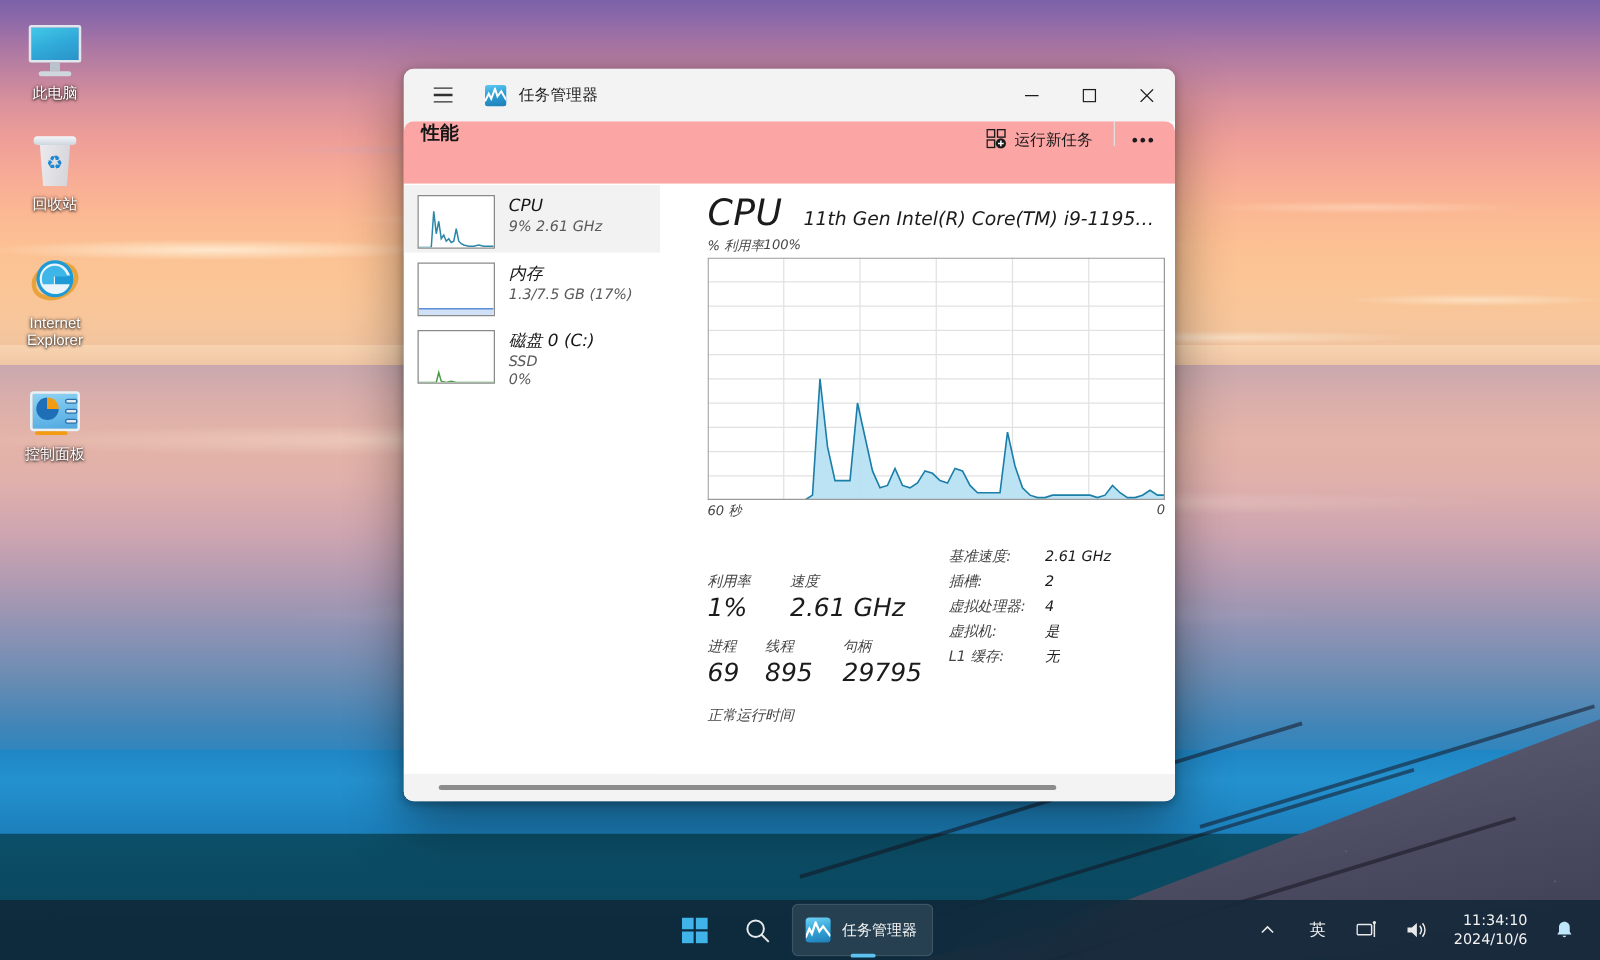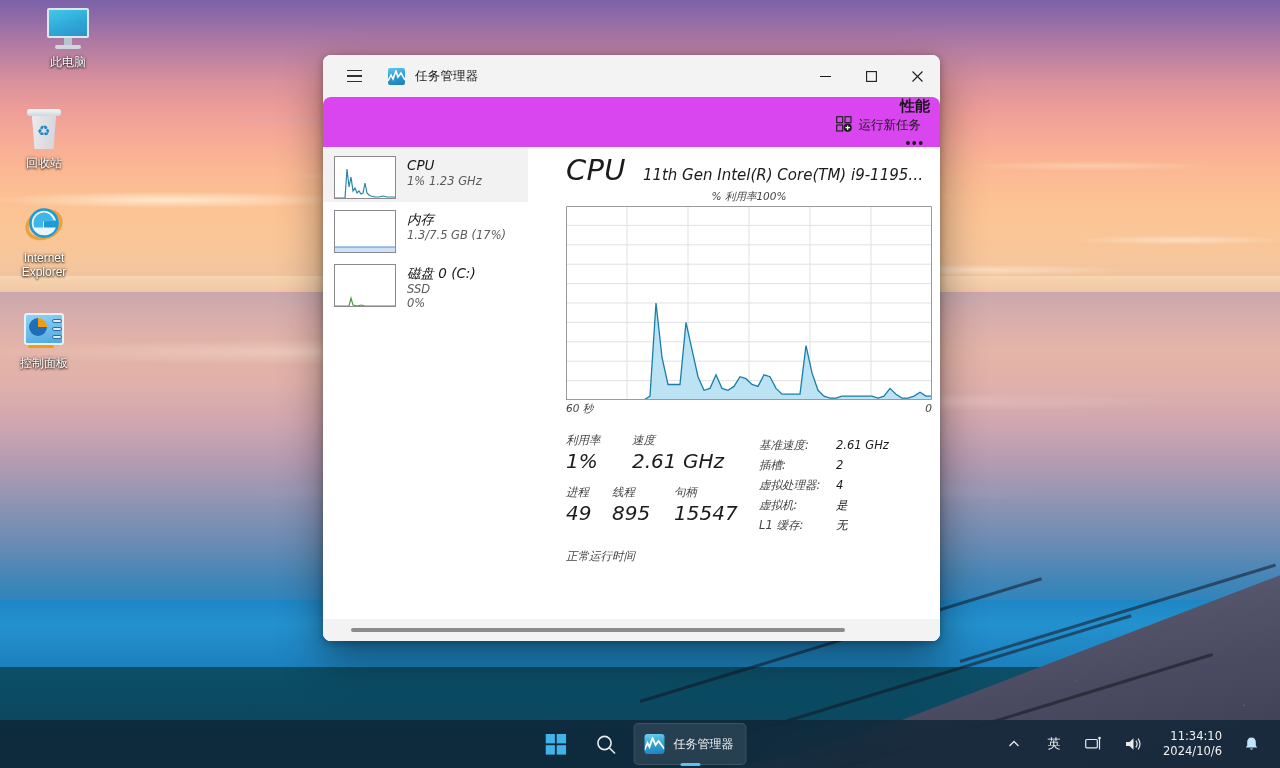--- a/index.html
+++ b/index.html
@@ -158,22 +158,22 @@
   .win-btn{
     width:46px;height:42px;display:flex;align-items:center;justify-content:center;
     color:#1b1b1b;
   }
   .tm-body{
     flex:1;background:#fff;border-top-left-radius:8px;margin-left:0;
     display:flex;flex-direction:column;min-height:0;
     box-shadow:inset 1px 0 0 rgba(0,0,0,0.02);
   }
   .tm-toolbar{
-    height:50px;min-height:50px;display:flex;align-items:flex-end;padding:0 10px 0 14px;
-    background:#d946ef;border-top-left-radius:8px;border-top-right-radius:8px;flex-direction:column;
+    height:50px;min-height:50px;display:flex;align-items:flex-start;padding:0 10px 0 14px;
+    background:#fca5a5;border-top-left-radius:8px;border-top-right-radius:8px;
   }
   .tm-pagetitle{
     font-size:15px;font-weight:bold;color:#161616;
     font-family:"DejaVu Sans","Liberation Sans",sans-serif;
   }
   .tb-spacer{flex:1;}
   .tb-btn{
     display:flex;align-items:center;gap:7px;height:30px;padding:0 9px;border-radius:4px;
     font-size:12.5px;color:#1b1b1b;font-family:"DejaVu Sans","Liberation Sans",sans-serif;
   }
@@ -215,31 +215,31 @@
   .det-head{display:flex;align-items:baseline;padding:6px 8px 0 28px;}
   .det-h1{
     font-size:29px;color:#1b1b1b;line-height:34px;letter-spacing:.3px;
     font-family:"DejaVu Sans","Liberation Sans",sans-serif;
   }
   .det-h2{
     font-size:15px;color:#1b1b1b;margin-left:17px;white-space:nowrap;overflow:hidden;
     text-overflow:ellipsis;font-family:"DejaVu Sans","Liberation Sans",sans-serif;
   }
   .det-axis{
-    display:flex;justify-content:center;padding:3px 8px 2px 28px;
+    display:flex;justify-content:flex-start;padding:3px 8px 2px 28px;
     font-size:10.5px;color:#444;font-family:"DejaVu Sans","Liberation Sans",sans-serif;
   }
   .chart-wrap{margin:0 8px 0 28px;position:relative;}
   .chart-wrap svg{display:block;width:100%;height:194px;}
   .det-axis2{
     display:flex;justify-content:space-between;padding:2px 8px 0 28px;
     font-size:10.5px;color:#444;font-family:"DejaVu Sans","Liberation Sans",sans-serif;
   }
   .stats{display:flex;padding:17px 8px 0 28px;}
-  .stats-left{width:193px;min-width:193px;}
+  .stats-left{width:193px;min-width:193px;margin-top:25px;}
   .stat-row{display:flex;}
   .stat-cell{display:flex;flex-direction:column;}
   .stat-k{
     font-size:11.5px;color:#444;line-height:15px;
     font-family:"DejaVu Sans","Liberation Sans",sans-serif;
   }
   .stat-v{
     font-size:20px;color:#1b1b1b;line-height:26px;
     font-family:"DejaVu Sans","Liberation Sans",sans-serif;
   }
@@ -314,21 +314,21 @@
   <div class="sea-dark-band"></div>
   <div class="dock2"></div>
   <div class="dock"></div>
   <div class="dock-speckle"></div>
   <div class="plank" style="left:640px;top:700px;width:420px;transform:rotate(-17deg);"></div>
   <div class="plank" style="left:720px;top:740px;width:430px;transform:rotate(-17deg);"></div>
   <div class="plank" style="left:830px;top:770px;width:400px;transform:rotate(-17deg);"></div>
   <div class="plank" style="left:960px;top:660px;width:330px;transform:rotate(-17deg);"></div>
 </div>
 
-<div class="desk-icon" style="left:0px;top:4px;padding-left:24px;">
+<div class="desk-icon" style="left:0px;top:16px;">
   <div class="glyph">
     <div class="ic-monitor-screen"></div>
       <div class="ic-monitor-neck"></div>
       <div class="ic-monitor-base"></div>
   </div>
   <div class="label">此电脑</div>
 </div>
 
 <div class="desk-icon" style="left:0px;top:105px;">
   <div class="glyph">
@@ -425,21 +425,21 @@
       <div class="tm-list">
 
         <div class="tm-item selected">
           <div class="tm-thumb">
             <svg viewBox="0 0 60 41" preserveAspectRatio="none" width="60" height="41">
               <polyline points="0,41 10,41 12,12 14,30 16,20 18,34 20,31 22,36 24,34 26,37 28,36 30,26 32,36 34,38 36,39 40,40 44,40 48,39 52,40 56,40 60,40" fill="none" stroke="#2b86a8" stroke-width="1.2"></polyline>
             </svg>
           </div>
           <div class="tm-meta">
             <div class="tm-name">CPU</div>
-            <div class="tm-sub">1% 1.23 GHz</div>
+            <div class="tm-sub">9% 2.61 GHz</div>
           </div>
         </div>
 
         <div class="tm-item">
           <div class="tm-thumb">
             <svg viewBox="0 0 60 41" preserveAspectRatio="none" width="60" height="41">
               <path d="M0,41 L0,36 L60,36 L60,41 Z" fill="#cfe0f7"></path>
               <polyline points="0,36 60,36" fill="none" stroke="#5b8ed6" stroke-width="1.2"></polyline>
             </svg>
           </div>
@@ -513,29 +513,29 @@
                 <div class="stat-v">1%</div>
               </div>
               <div class="stat-cell">
                 <div class="stat-k">速度</div>
                 <div class="stat-v">2.61 GHz</div>
               </div>
             </div>
             <div class="stat-row" style="margin-top:11px;">
               <div class="stat-cell" style="width:46px;">
                 <div class="stat-k">进程</div>
-                <div class="stat-v">49</div>
+                <div class="stat-v">69</div>
               </div>
               <div class="stat-cell" style="width:62px;">
                 <div class="stat-k">线程</div>
                 <div class="stat-v">895</div>
               </div>
               <div class="stat-cell">
                 <div class="stat-k">句柄</div>
-                <div class="stat-v">15547</div>
+                <div class="stat-v">29795</div>
               </div>
             </div>
           </div>
 
           <div class="stats-right">
             <div class="spec-row">
               <div class="spec-k">基准速度:</div>
               <div class="spec-v">2.61 GHz</div>
             </div>
             <div class="spec-row">

